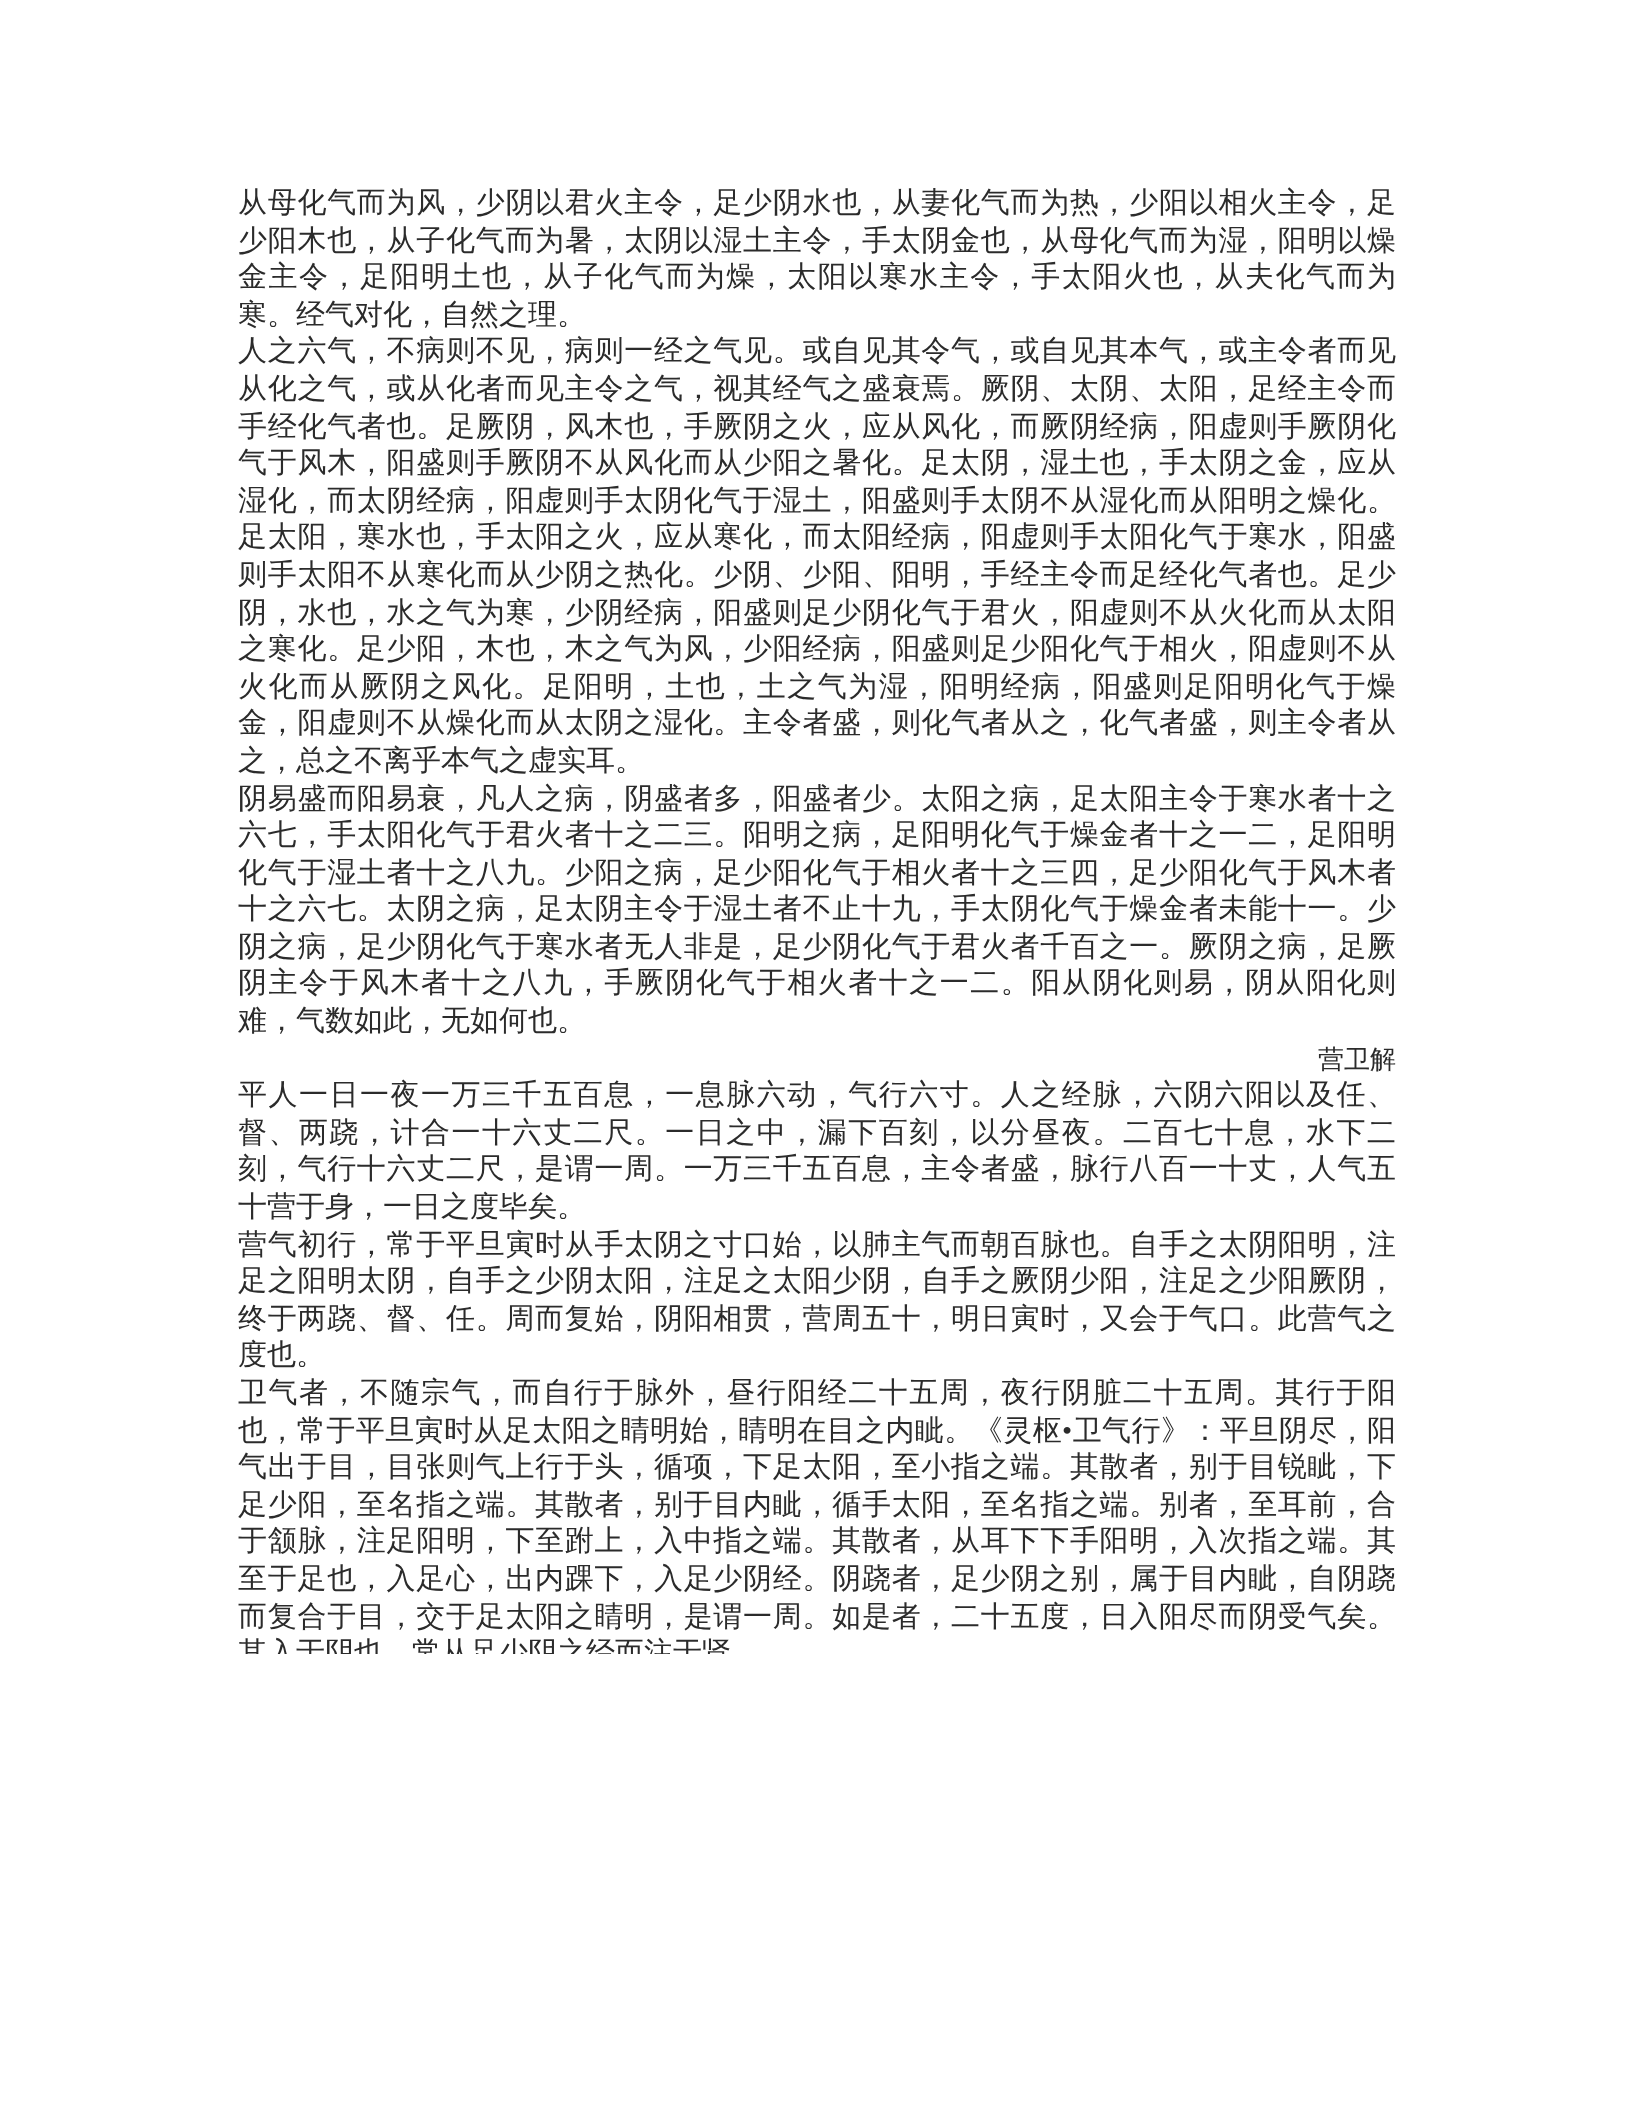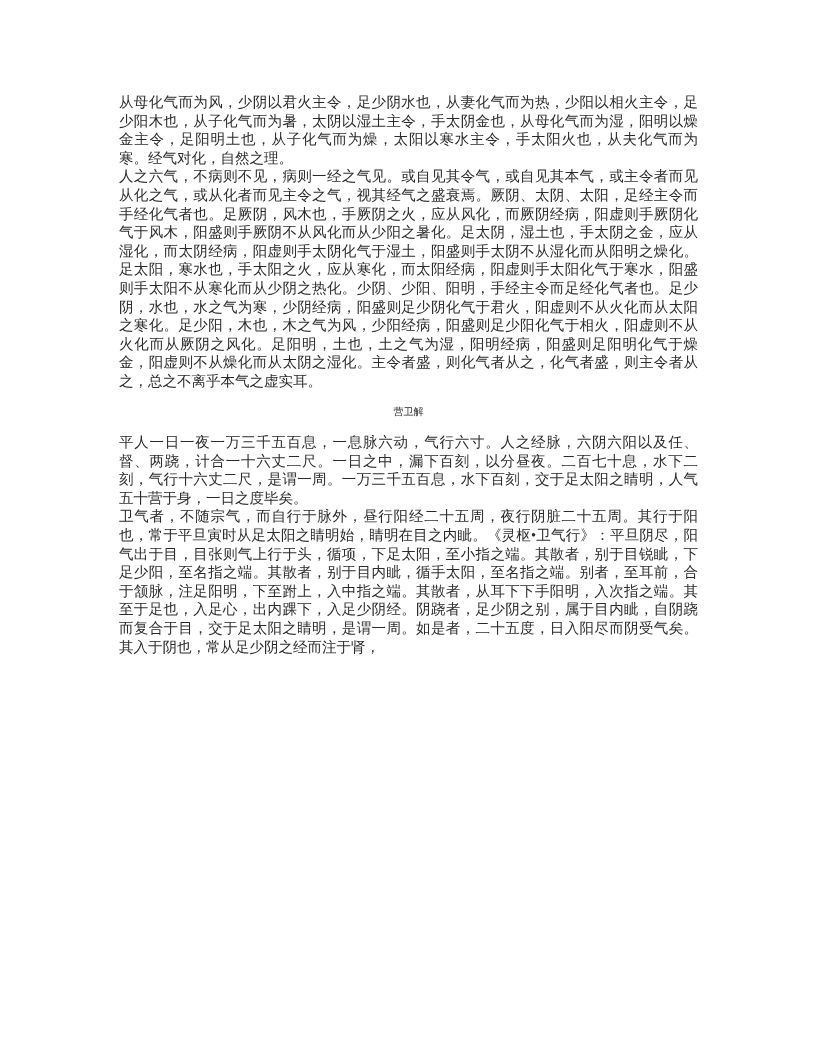--- a/index.html
+++ b/index.html
@@ -29,32 +29,34 @@
     letter-spacing: 0;
   }
   .para {
     margin: 0;
     padding: 0;
     text-align: justify;
     text-align-last: left;
     word-break: break-all;
   }
   .heading {
-    margin: 12px;
+    margin: 0;
     padding: 0;
     font-weight: normal;
-    font-size: 10px;
+    font-size: 13px;
     line-height: 18.6px;
-    text-align: center;
+    text-align: right;
   }
 </style>
 </head>
 <body>
 
 <div class="page">
   <div class="text-block">
     <p class="para">从母化气而为风，少阴以君火主令，足少阴水也，从妻化气而为热，少阳以相火主令，足少阳木也，从子化气而为暑，太阴以湿土主令，手太阴金也，从母化气而为湿，阳明以燥金主令，足阳明土也，从子化气而为燥，太阳以寒水主令，手太阳火也，从夫化气而为寒。经气对化，自然之理。</p>
     <p class="para">人之六气，不病则不见，病则一经之气见。或自见其令气，或自见其本气，或主令者而见从化之气，或从化者而见主令之气，视其经气之盛衰焉。厥阴、太阴、太阳，足经主令而手经化气者也。足厥阴，风木也，手厥阴之火，应从风化，而厥阴经病，阳虚则手厥阴化气于风木，阳盛则手厥阴不从风化而从少阳之暑化。足太阴，湿土也，手太阴之金，应从湿化，而太阴经病，阳虚则手太阴化气于湿土，阳盛则手太阴不从湿化而从阳明之燥化。足太阳，寒水也，手太阳之火，应从寒化，而太阳经病，阳虚则手太阳化气于寒水，阳盛则手太阳不从寒化而从少阴之热化。少阴、少阳、阳明，手经主令而足经化气者也。足少阴，水也，水之气为寒，少阴经病，阳盛则足少阴化气于君火，阳虚则不从火化而从太阳之寒化。足少阳，木也，木之气为风，少阳经病，阳盛则足少阳化气于相火，阳虚则不从火化而从厥阴之风化。足阳明，土也，土之气为湿，阳明经病，阳盛则足阳明化气于燥金，阳虚则不从燥化而从太阴之湿化。主令者盛，则化气者从之，化气者盛，则主令者从之，总之不离乎本气之虚实耳。</p>
+    <p class="para">阴易盛而阳易衰，凡人之病，阴盛者多，阳盛者少。太阳之病，足太阳主令于寒水者十之六七，手太阳化气于君火者十之二三。阳明之病，足阳明化气于燥金者十之一二，足阳明化气于湿土者十之八九。少阳之病，足少阳化气于相火者十之三四，足少阳化气于风木者十之六七。太阴之病，足太阴主令于湿土者不止十九，手太阴化气于燥金者未能十一。少阴之病，足少阴化气于寒水者无人非是，足少阴化气于君火者千百之一。厥阴之病，足厥阴主令于风木者十之八九，手厥阴化气于相火者十之一二。阳从阴化则易，阴从阳化则难，气数如此，无如何也。</p>
     <h2 class="heading">营卫解</h2>
-    <p class="para">平人一日一夜一万三千五百息，一息脉六动，气行六寸。人之经脉，六阴六阳以及任、督、两跷，计合一十六丈二尺。一日之中，漏下百刻，以分昼夜。二百七十息，水下二刻，气行十六丈二尺，是谓一周。一万三千五百息，水下百刻，交于足太阳之睛明，人气五十营于身，一日之度毕矣。</p>
+    <p class="para">平人一日一夜一万三千五百息，一息脉六动，气行六寸。人之经脉，六阴六阳以及任、督、两跷，计合一十六丈二尺。一日之中，漏下百刻，以分昼夜。二百七十息，水下二刻，气行十六丈二尺，是谓一周。一万三千五百息，主令者盛，脉行八百一十丈，人气五十营于身，一日之度毕矣。</p>
+    <p class="para">营气初行，常于平旦寅时从手太阴之寸口始，以肺主气而朝百脉也。自手之太阴阳明，注足之阳明太阴，自手之少阴太阳，注足之太阳少阴，自手之厥阴少阳，注足之少阳厥阴，终于两跷、督、任。周而复始，阴阳相贯，营周五十，明日寅时，又会于气口。此营气之度也。</p>
     <p class="para">卫气者，不随宗气，而自行于脉外，昼行阳经二十五周，夜行阴脏二十五周。其行于阳也，常于平旦寅时从足太阳之睛明始，睛明在目之内眦。《灵枢•卫气行》：平旦阴尽，阳气出于目，目张则气上行于头，循项，下足太阳，至小指之端。其散者，别于目锐眦，下足少阳，至名指之端。其散者，别于目内眦，循手太阳，至名指之端。别者，至耳前，合于颔脉，注足阳明，下至跗上，入中指之端。其散者，从耳下下手阳明，入次指之端。其至于足也，入足心，出内踝下，入足少阴经。阴跷者，足少阴之别，属于目内眦，自阴跷而复合于目，交于足太阳之睛明，是谓一周。如是者，二十五度，日入阳尽而阴受气矣。其入于阴也，常从足少阴之经而注于肾，</p>
   </div>
 </div>
 
 </body></html>

